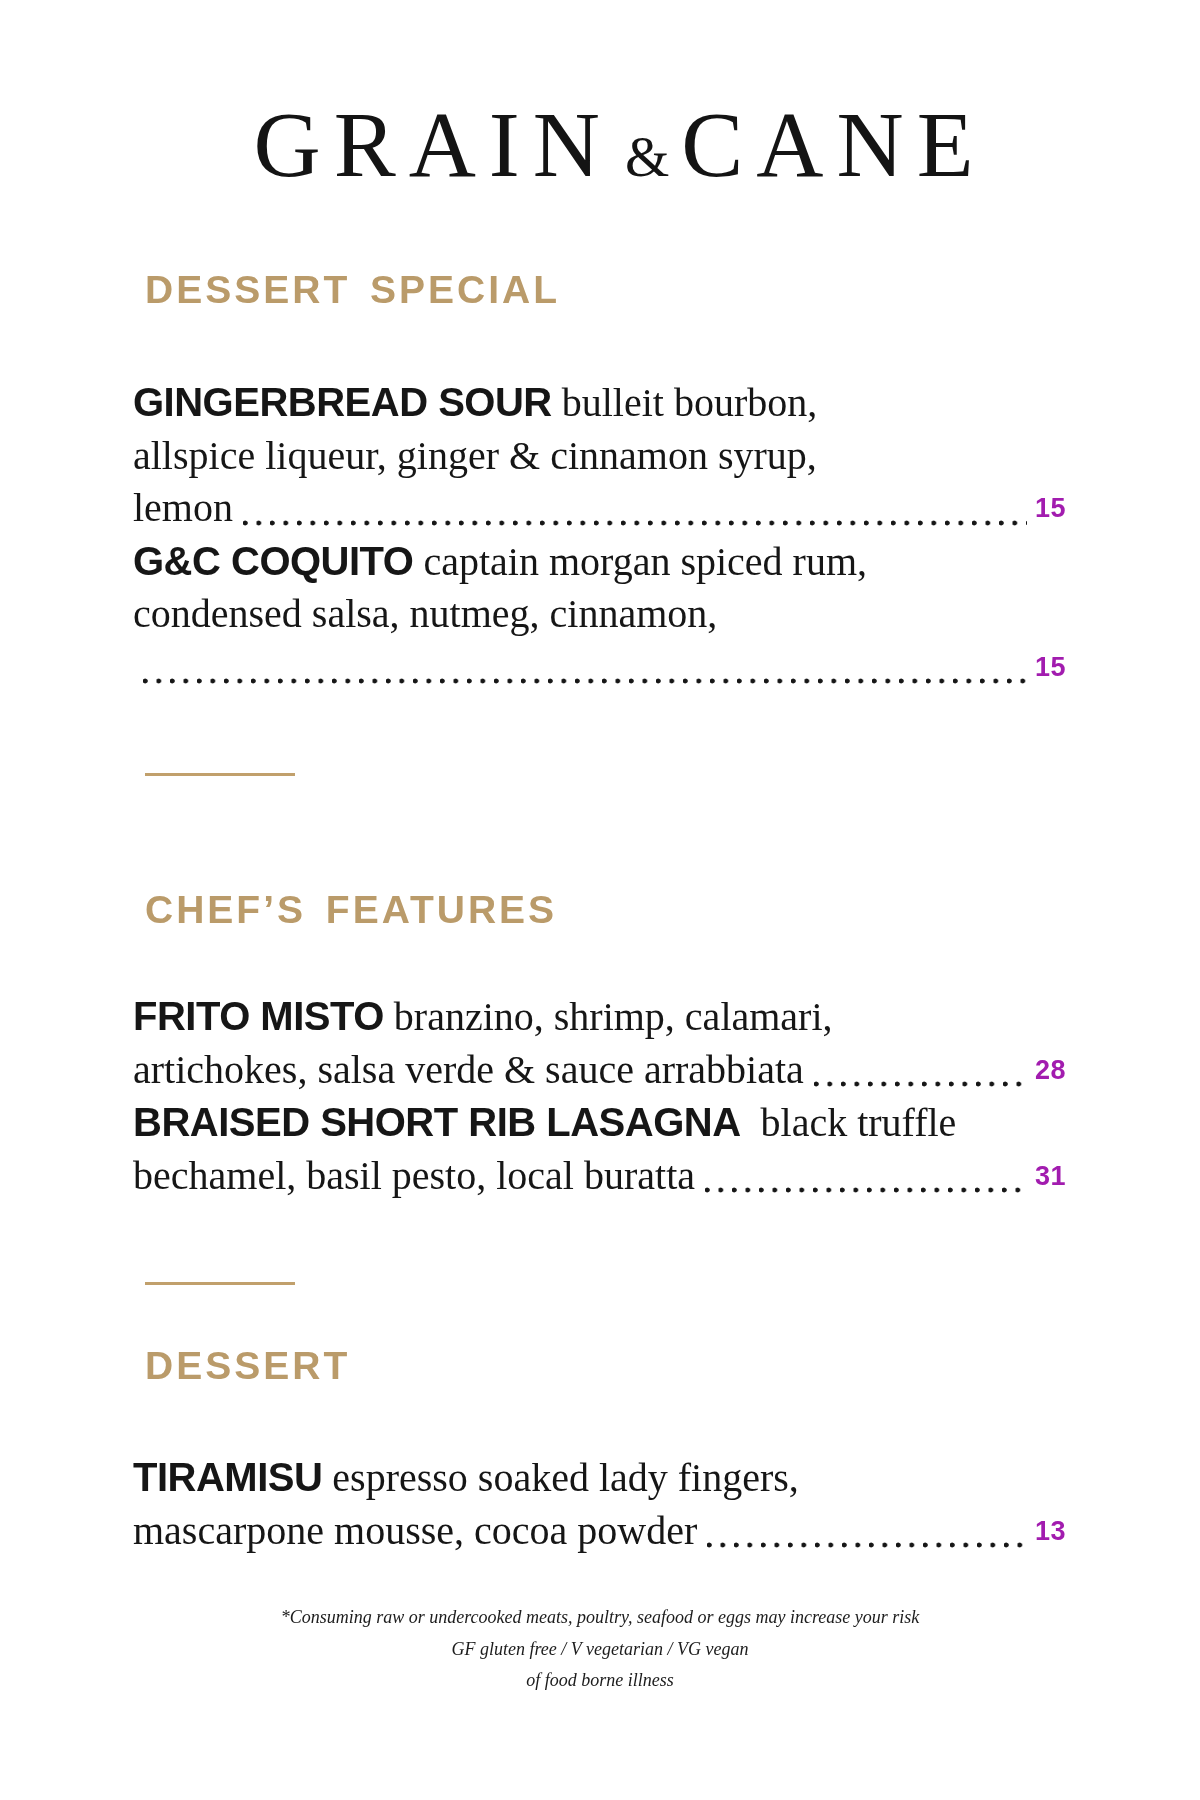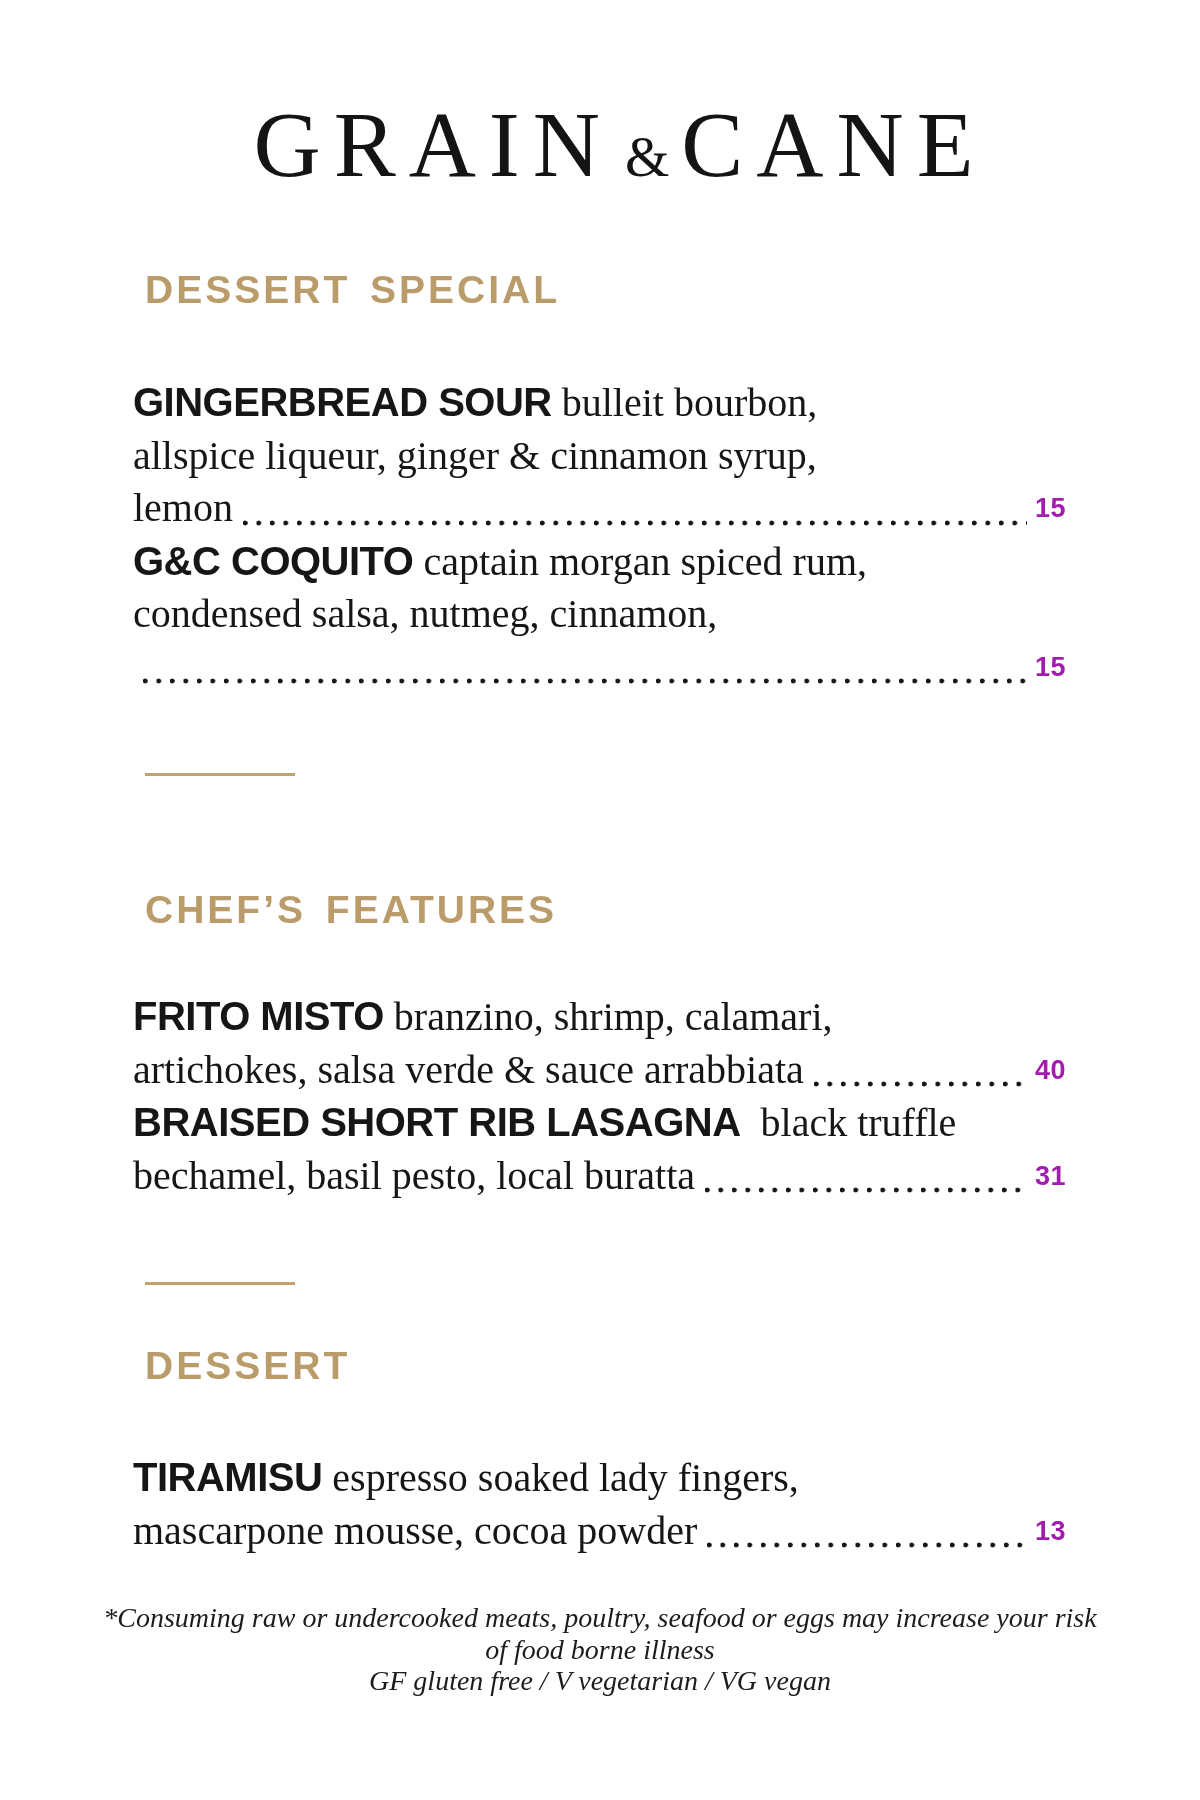--- a/index.html
+++ b/index.html
@@ -102,21 +102,21 @@
 
   
   .footer {
     position: absolute;
     top: 1602px;
     left: 0;
     width: 1200px;
     text-align: center;
     font-family: "Liberation Serif", serif;
     font-style: italic;
-    font-size: 28px;
+    font-size: 18px;
     line-height: 31.5px;
     color: #1c1c1c;
   }
 </style>
 </head>
 <body>
 
 <div class="page">
 
   <div class="title"><span>GRAIN</span><span class="amp">&amp;</span><span>CANE</span></div>
@@ -131,33 +131,33 @@
     <div class="line"><span class="t">condensed salsa, nutmeg, cinnamon,</span></div>
     <div class="line has-price"><span class="leader"></span><span class="price">15</span></div>
   </div>
 
   <div class="divider" style="top:773px"></div>
 
   <div class="section-header" style="top:890px">CHEF’S FEATURES</div>
 
   <div class="menu-block" style="top:990px">
     <div class="line"><span class="b">FRITO MISTO</span><span class="t"> branzino, shrimp, calamari,</span></div>
-    <div class="line has-price"><span class="t">artichokes, salsa verde &amp; sauce arrabbiata</span><span class="leader"></span><span class="price">40</span></div>
+    <div class="line has-price"><span class="t">artichokes, salsa verde &amp; sauce arrabbiata</span><span class="leader"></span><span class="price">28</span></div>
     <div class="line"><span class="b">BRAISED SHORT RIB LASAGNA</span><span class="t">  black truffle</span></div>
     <div class="line has-price"><span class="t">bechamel, basil pesto, local buratta</span><span class="leader"></span><span class="price">31</span></div>
   </div>
 
   <div class="divider" style="top:1282px"></div>
 
   <div class="section-header" style="top:1346px">DESSERT</div>
 
   <div class="menu-block" style="top:1451px">
     <div class="line"><span class="b">TIRAMISU</span><span class="t"> espresso soaked lady fingers,</span></div>
     <div class="line has-price"><span class="t">mascarpone mousse, cocoa powder</span><span class="leader"></span><span class="price">13</span></div>
   </div>
 
   <div class="footer">
     <div>*Consuming raw or undercooked meats, poultry, seafood or eggs may increase your risk</div>
+    <div>GF gluten free  /  V vegetarian /  VG vegan</div>
     <div>of food borne illness</div>
-    <div>GF gluten free  /  V vegetarian /  VG vegan</div>
   </div>
 
 </div>
 
 </body></html>

